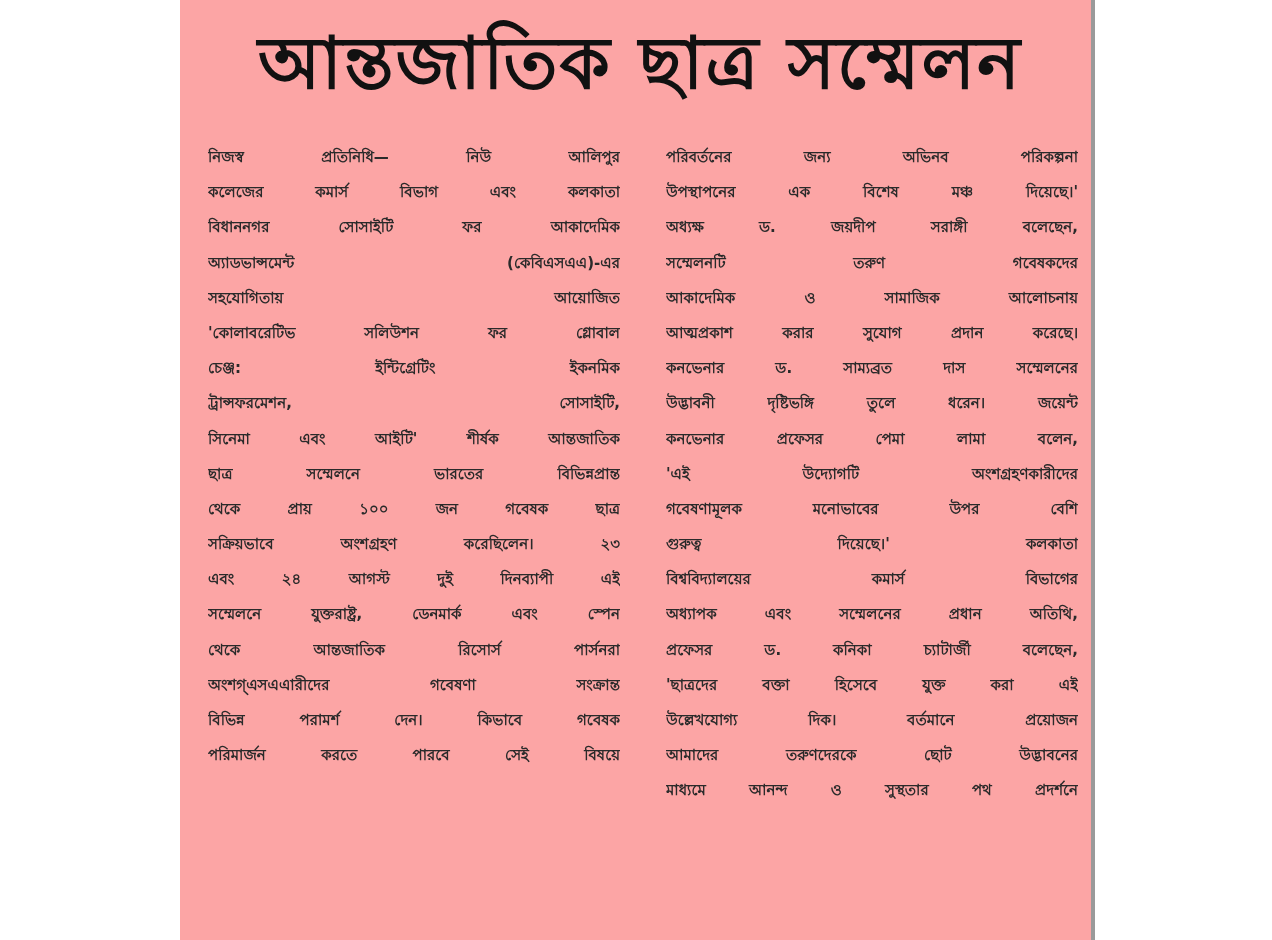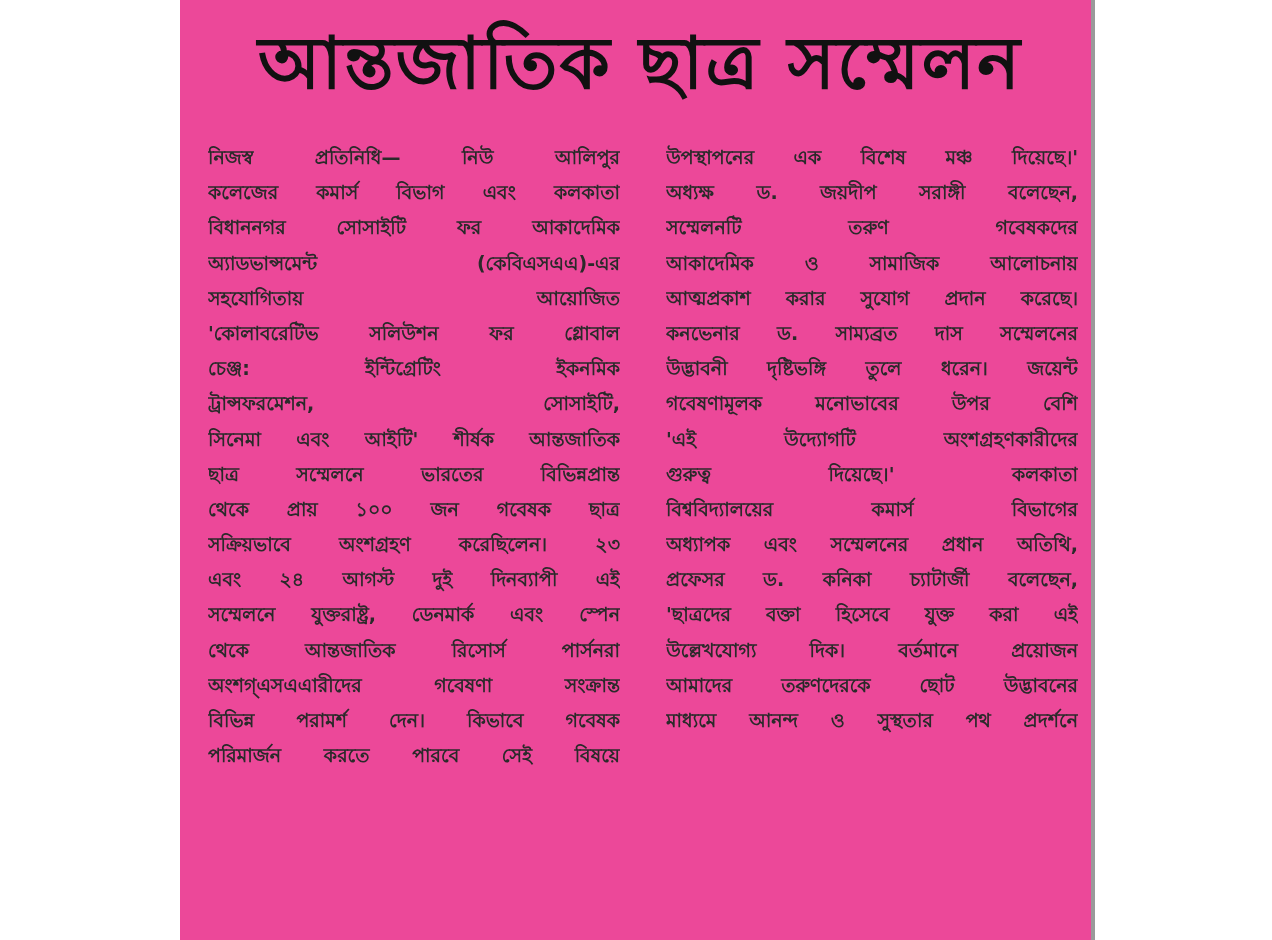--- a/index.html
+++ b/index.html
@@ -14,21 +14,21 @@
       overflow: hidden;
       font-family: "DejaVu Sans", sans-serif;
       color: #1a1a1a;
     }
     .clipping {
       position: absolute;
       left: 180px;
       top: 0;
       width: 912px;
       height: 940px;
-      background: #ec4899;
+      background: #fca5a5;
     }
     .right-rule {
       position: absolute;
       left: 1091px;
       top: 0;
       width: 4px;
       height: 940px;
       background: #9a9a9a;
     }
     .headline {
@@ -55,21 +55,21 @@
       height: 800px;
       display: flex;
       justify-content: space-between;
     }
     .column {
       width: 412px;
     }
     .line {
       height: 35.2px;
       line-height: 35.2px;
-      font-size: 19px;
+      font-size: 15px;
       font-weight: bold;
       color: #2a2a2a;
       text-align: justify;
       text-align-last: justify;
       white-space: nowrap;
       overflow: hidden;
     }
   </style>
 </head>
 <body>
@@ -93,29 +93,31 @@
       <div class="line">সক্রিয়ভাবে অংশগ্রহণ করেছিলেন। ২৩</div>
       <div class="line">এবং ২৪ আগস্ট দুই দিনব্যাপী এই</div>
       <div class="line">সম্মেলনে যুক্তরাষ্ট্র, ডেনমার্ক এবং স্পেন</div>
       <div class="line">থেকে আন্তজাতিক রিসোর্স পার্সনরা</div>
       <div class="line">অংশগ্এসএএারীদের গবেষণা সংক্রান্ত</div>
       <div class="line">বিভিন্ন পরামর্শ দেন। কিভাবে গবেষক</div>
       <div class="line">পরিমার্জন করতে পারবে সেই বিষয়ে</div>
     </div>
 
     <div class="column">
+      <div class="line">পরিবর্তনের জন্য অভিনব পরিকল্পনা</div>
       <div class="line">উপস্থাপনের এক বিশেষ মঞ্চ দিয়েছে।'</div>
       <div class="line">অধ্যক্ষ ড. জয়দীপ সরাঙ্গী বলেছেন,</div>
       <div class="line">সম্মেলনটি তরুণ গবেষকদের</div>
       <div class="line">আকাদেমিক ও সামাজিক আলোচনায়</div>
       <div class="line">আত্মপ্রকাশ করার সুযোগ প্রদান করেছে।</div>
       <div class="line">কনভেনার ড. সাম্যব্রত দাস সম্মেলনের</div>
       <div class="line">উদ্ভাবনী দৃষ্টিভঙ্গি তুলে ধরেন। জয়েন্ট</div>
+      <div class="line">কনভেনার প্রফেসর পেমা লামা বলেন,</div>
+      <div class="line">'এই উদ্যোগটি অংশগ্রহণকারীদের</div>
       <div class="line">গবেষণামূলক মনোভাবের উপর বেশি</div>
-      <div class="line">'এই উদ্যোগটি অংশগ্রহণকারীদের</div>
       <div class="line">গুরুত্ব দিয়েছে।' কলকাতা</div>
       <div class="line">বিশ্ববিদ্যালয়ের কমার্স বিভাগের</div>
       <div class="line">অধ্যাপক এবং সম্মেলনের প্রধান অতিথি,</div>
       <div class="line">প্রফেসর ড. কনিকা চ্যাটার্জী বলেছেন,</div>
       <div class="line">'ছাত্রদের বক্তা হিসেবে যুক্ত করা এই</div>
       <div class="line">উল্লেখযোগ্য দিক। বর্তমানে প্রয়োজন</div>
       <div class="line">আমাদের তরুণদেরকে ছোট উদ্ভাবনের</div>
       <div class="line">মাধ্যমে আনন্দ ও সুস্থতার পথ প্রদর্শনে</div>
     </div>
   </div>

